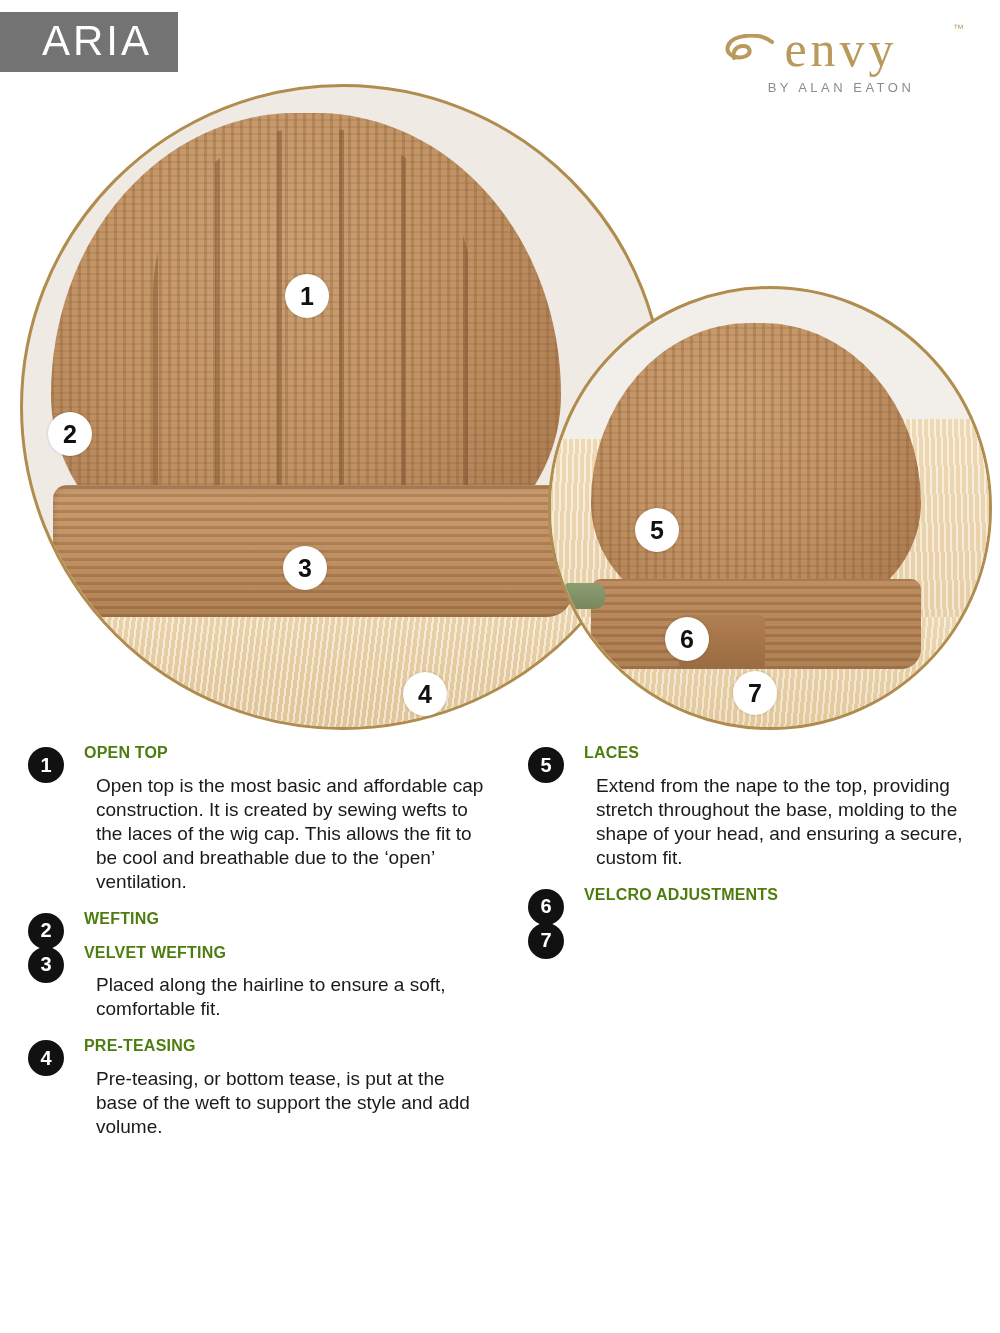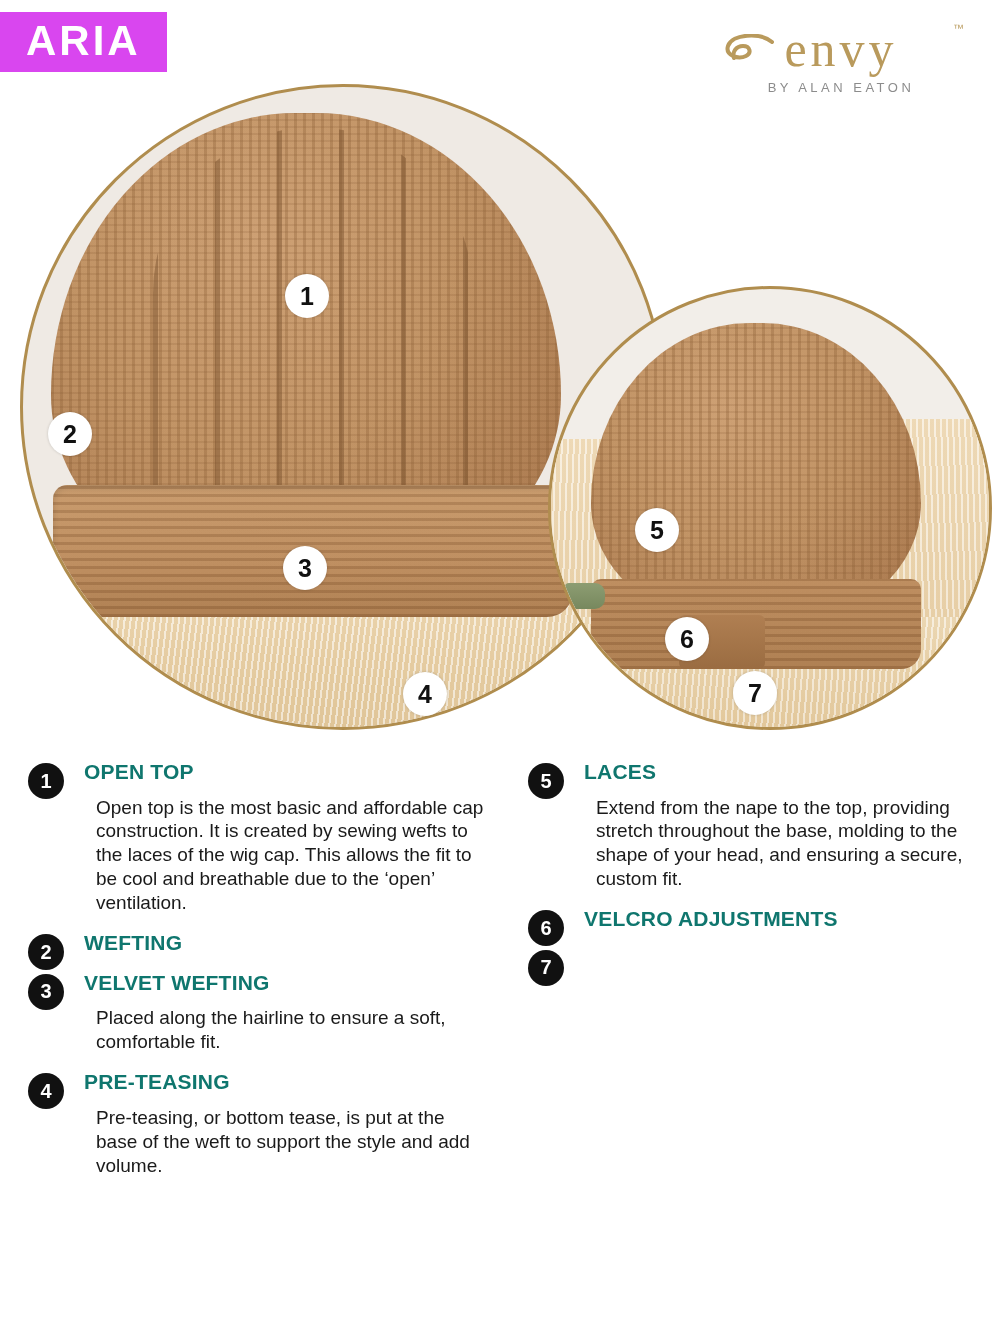--- a/index.html
+++ b/index.html
@@ -20,26 +20,26 @@
   .header {
     position: absolute;
     top: 0; left: 0;
     width: 1000px;
     height: 120px;
   }
   .title-tag {
     position: absolute;
     left: 0;
     top: 12px;
-    background: #d946ef;
+    background: #737373;
     color: #ffffff;
     font-size: 42px;
-    font-weight: bold;
+    font-weight: normal;
     letter-spacing: 3px;
-    padding: 8px 26px 10px 26px;
+    padding: 8px 26px 10px 42px;
     line-height: 1;
   }
   .brand {
     position: absolute;
     right: 34px;
     top: 18px;
     width: 250px;
     height: 86px;
     text-align: center;
   }
@@ -252,26 +252,26 @@
     border-radius: 50%;
     background: #111111;
     color: #ffffff;
     font-size: 20px;
     font-weight: bold;
     display: flex;
     align-items: center;
     justify-content: center;
   }
   .entry-title {
-    font-size: 21px;
+    font-size: 16px;
     font-weight: bold;
     letter-spacing: .2px;
     line-height: 1.12;
-    margin: 16px 0 3px 0;
-    color: #0f766e;
+    margin: 0 0 3px 0;
+    color: #4d7c0f;
   }
   .entry-body {
     font-size: 19px;
     line-height: 1.26;
     color: #1a1a1a;
     margin: 12px;
   }
 </style>
 </head>
 <body>

